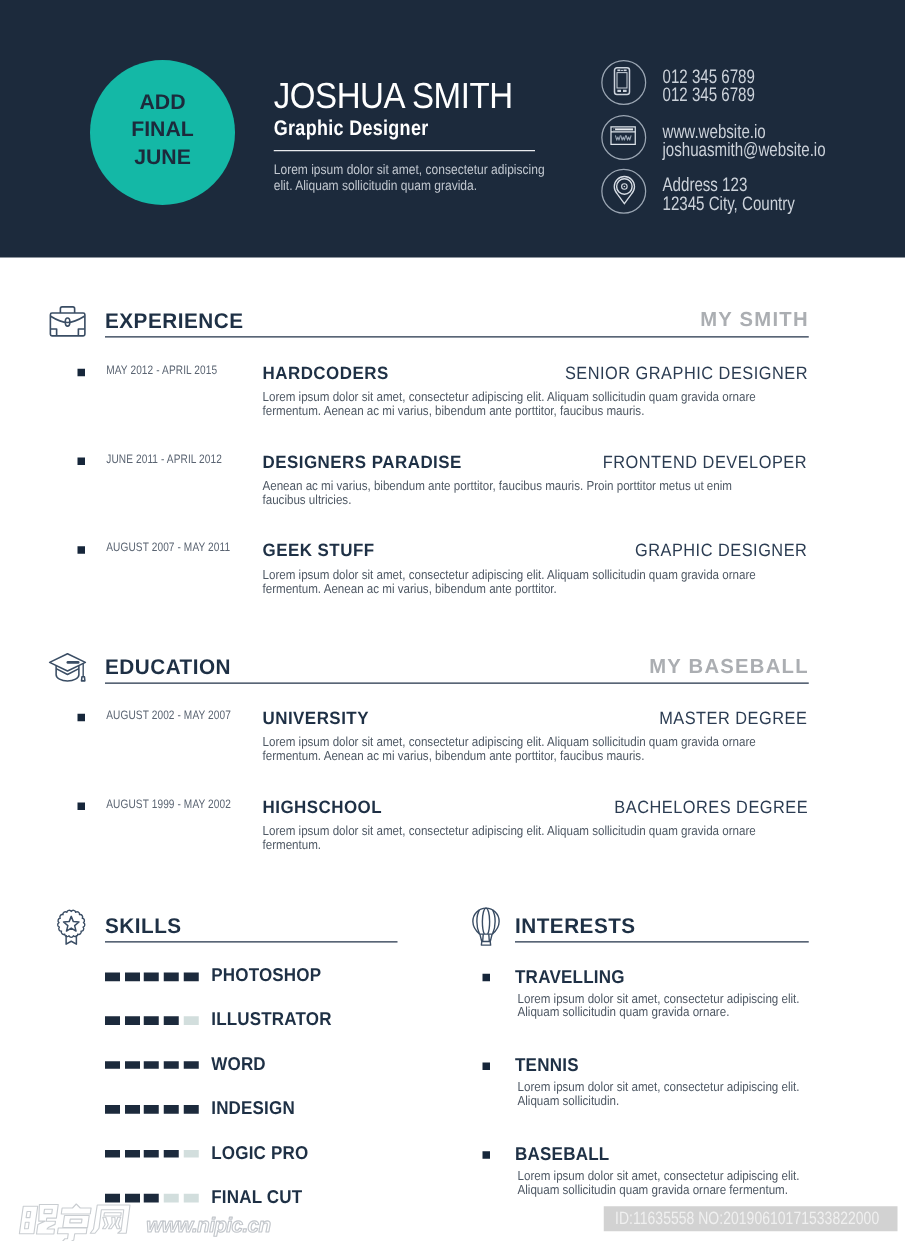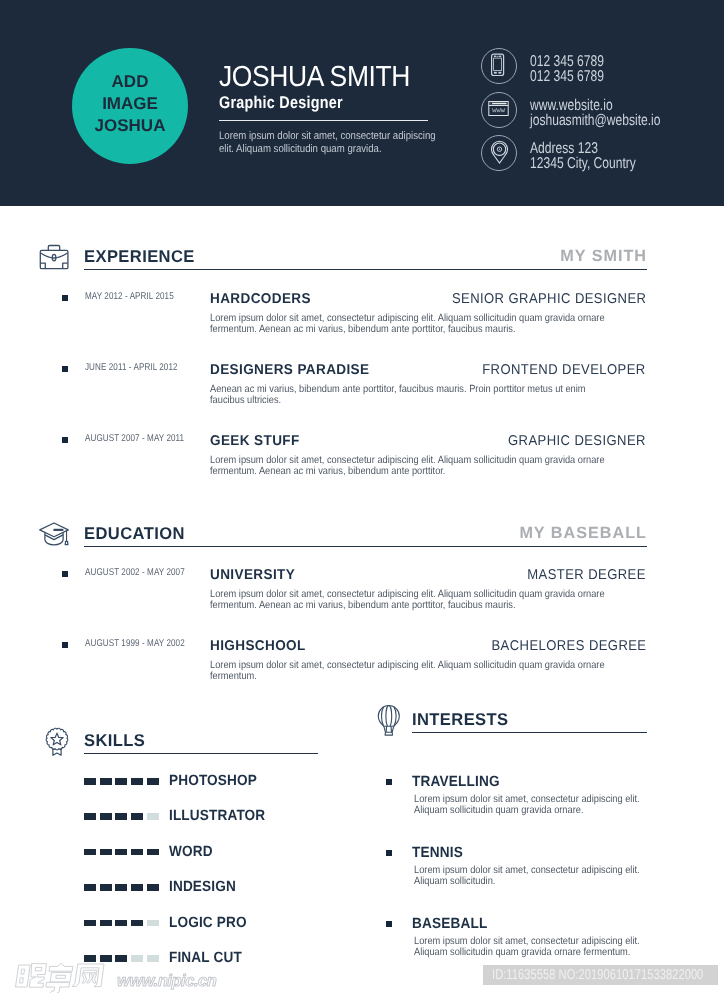--- a/index.html
+++ b/index.html
@@ -78,22 +78,22 @@
      font-family:"Liberation Sans",sans-serif;}
 </style>
 </head>
 <body>
 
 <div class="page">
 
   <div class="header">
     <div class="photo">
       <div>ADD</div>
-      <div>IMAGE</div>
-      <div>JOSHUA</div>
+      <div>FINAL</div>
+      <div>JUNE</div>
     </div>
     <div class="name">JOSHUA SMITH</div>
     <div class="role">Graphic Designer</div>
     <div class="hrule"></div>
     <div class="intro">Lorem ipsum dolor sit amet, consectetur adipiscing elit. Aliquam sollicitudin quam gravida.</div>
     <div class="contact" id="contact-list">
         <div class="crow" style="top: 0px; position: absolute; left: 0px;">
           <div class="cicon">
             <svg width="36" height="36" viewBox="0 0 36 36" fill="none">
    <rect x="10.6" y="6.2" width="12.0" height="21.3" rx="2.0" ry="2.0" fill="none" stroke="#ccd3dc" stroke-width="1.2"></rect>
@@ -208,21 +208,21 @@
       </div>
       <div class="section-head" style="left: 0px; top: 725px; width: 724px;">
         <div class="sh-icon" style="left: 32.5px; top: -7px;"><svg width="41" height="41" viewBox="0 0 41 41" fill="none" stroke="#3a4d64" stroke-width="1.1" stroke-linejoin="round">
    <path d="M 24.00 11.20 A 1.91 1.91 0 0 1 27.54 11.86 A 1.91 1.91 0 0 1 30.60 13.76 A 1.91 1.91 0 0 1 32.77 16.63 A 1.91 1.91 0 0 1 33.76 20.10 A 1.91 1.91 0 0 1 33.43 23.68 A 1.91 1.91 0 0 1 31.82 26.91 A 1.91 1.91 0 0 1 29.16 29.33 A 1.91 1.91 0 0 1 25.80 30.63 A 1.91 1.91 0 0 1 22.20 30.63 A 1.91 1.91 0 0 1 18.84 29.33 A 1.91 1.91 0 0 1 16.18 26.91 A 1.91 1.91 0 0 1 14.57 23.68 A 1.91 1.91 0 0 1 14.24 20.10 A 1.91 1.91 0 0 1 15.23 16.63 A 1.91 1.91 0 0 1 17.40 13.76 A 1.91 1.91 0 0 1 20.46 11.86 A 1.91 1.91 0 0 1 24.00 11.20 Z"></path>
    <path d="M 24.00 15.10 L 25.68 19.29 L 30.18 19.59 L 26.71 22.48 L 27.82 26.86 L 24.00 24.45 L 20.18 26.86 L 21.29 22.48 L 17.82 19.59 L 22.32 19.29 Z" stroke-width="1.2" stroke-linejoin="round"></path>
    <path d="M19.9 29.9 V37.3 l4.1 -2.3 l4.1 2.3 V29.9" stroke-width="1.2"></path>
   </svg></div>
         <div class="sh-title" style="left: 84px; top: 6px;">SKILLS</div>
         <div class="sh-line" style="left: 84px; width: 234px; top: 28px;"></div>
       </div>
-      <div class="section-head" style="left: 0px; top: 704px; width: 724px;">
+      <div class="section-head" style="left: 0px; top: 725px; width: 724px;">
         <div class="sh-icon" style="left: 368px; top: -7px;"><svg width="41" height="41" viewBox="0 0 41 41" fill="none" stroke="#3a4d64" stroke-width="1.12" stroke-linejoin="round">
    <path d="M20.8 8.5 c5.8 0 10.5 4.8 10.5 10.6 c0 4.6 -3.3 8.3 -5.6 10.2 h-9.8 C13.6 27.4 10.3 23.7 10.3 19.1 C10.3 13.3 15.0 8.5 20.8 8.5 z"></path>
    <path d="M20.8 8.5 c1.6 0 2.9 4.8 2.9 10.6 c0 4.3 -0.7 8.3 -1.55 10.2"></path>
    <path d="M20.8 8.5 c-1.6 0 -2.9 4.8 -2.9 10.6 c0 4.3 0.7 8.3 1.55 10.2"></path>
    <path d="M15.6 9.9 c-1.25 2.0 -2.1 5.4 -2.1 9.2 c0 4.0 0.95 7.8 2.1 10.2"></path>
    <path d="M26.0 9.9 c1.25 2.0 2.1 5.4 2.1 9.2 c0 4.0 -0.95 7.8 -2.1 10.2"></path>
    <path d="M15.9 29.3 L17.4 35.2 h6.8 l1.5 -5.9"></path>
    <path d="M17.4 35.2 l-0.3 2.9 h7.4 l-0.3 -2.9"></path>
    <path d="M18.6 29.3 L18.1 35.2"></path>
    <path d="M23.0 29.3 L23.5 35.2"></path>

